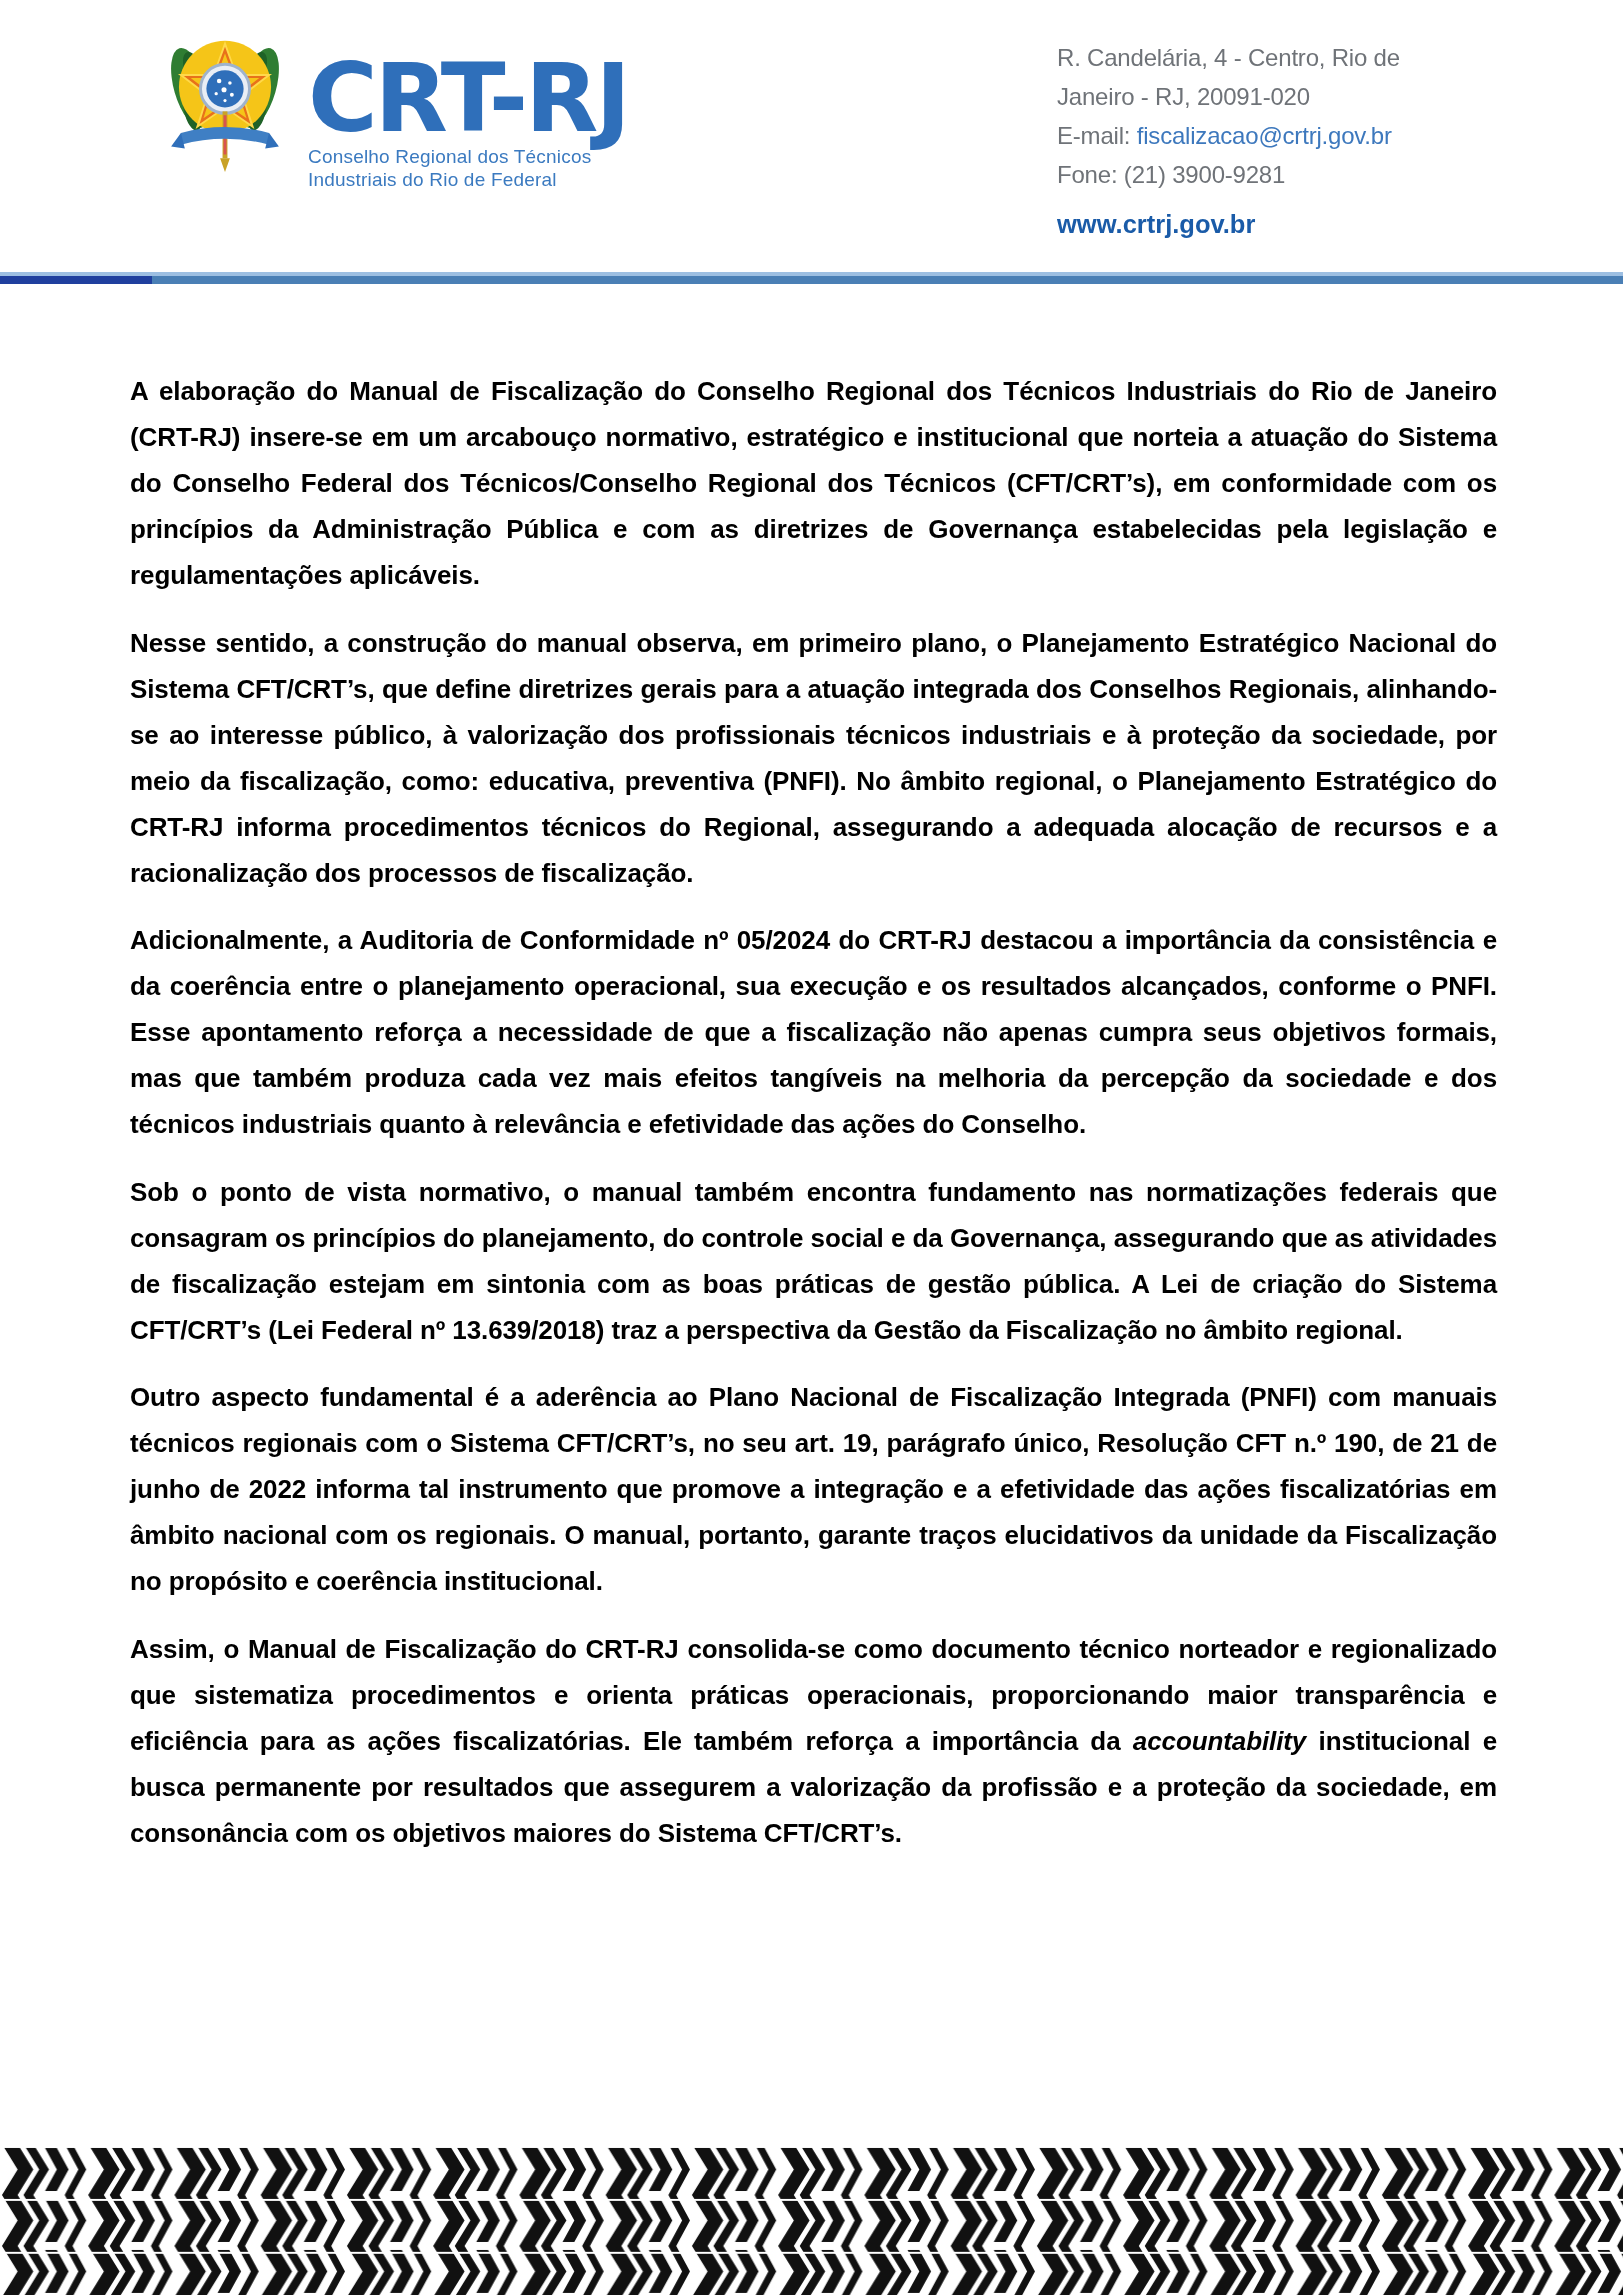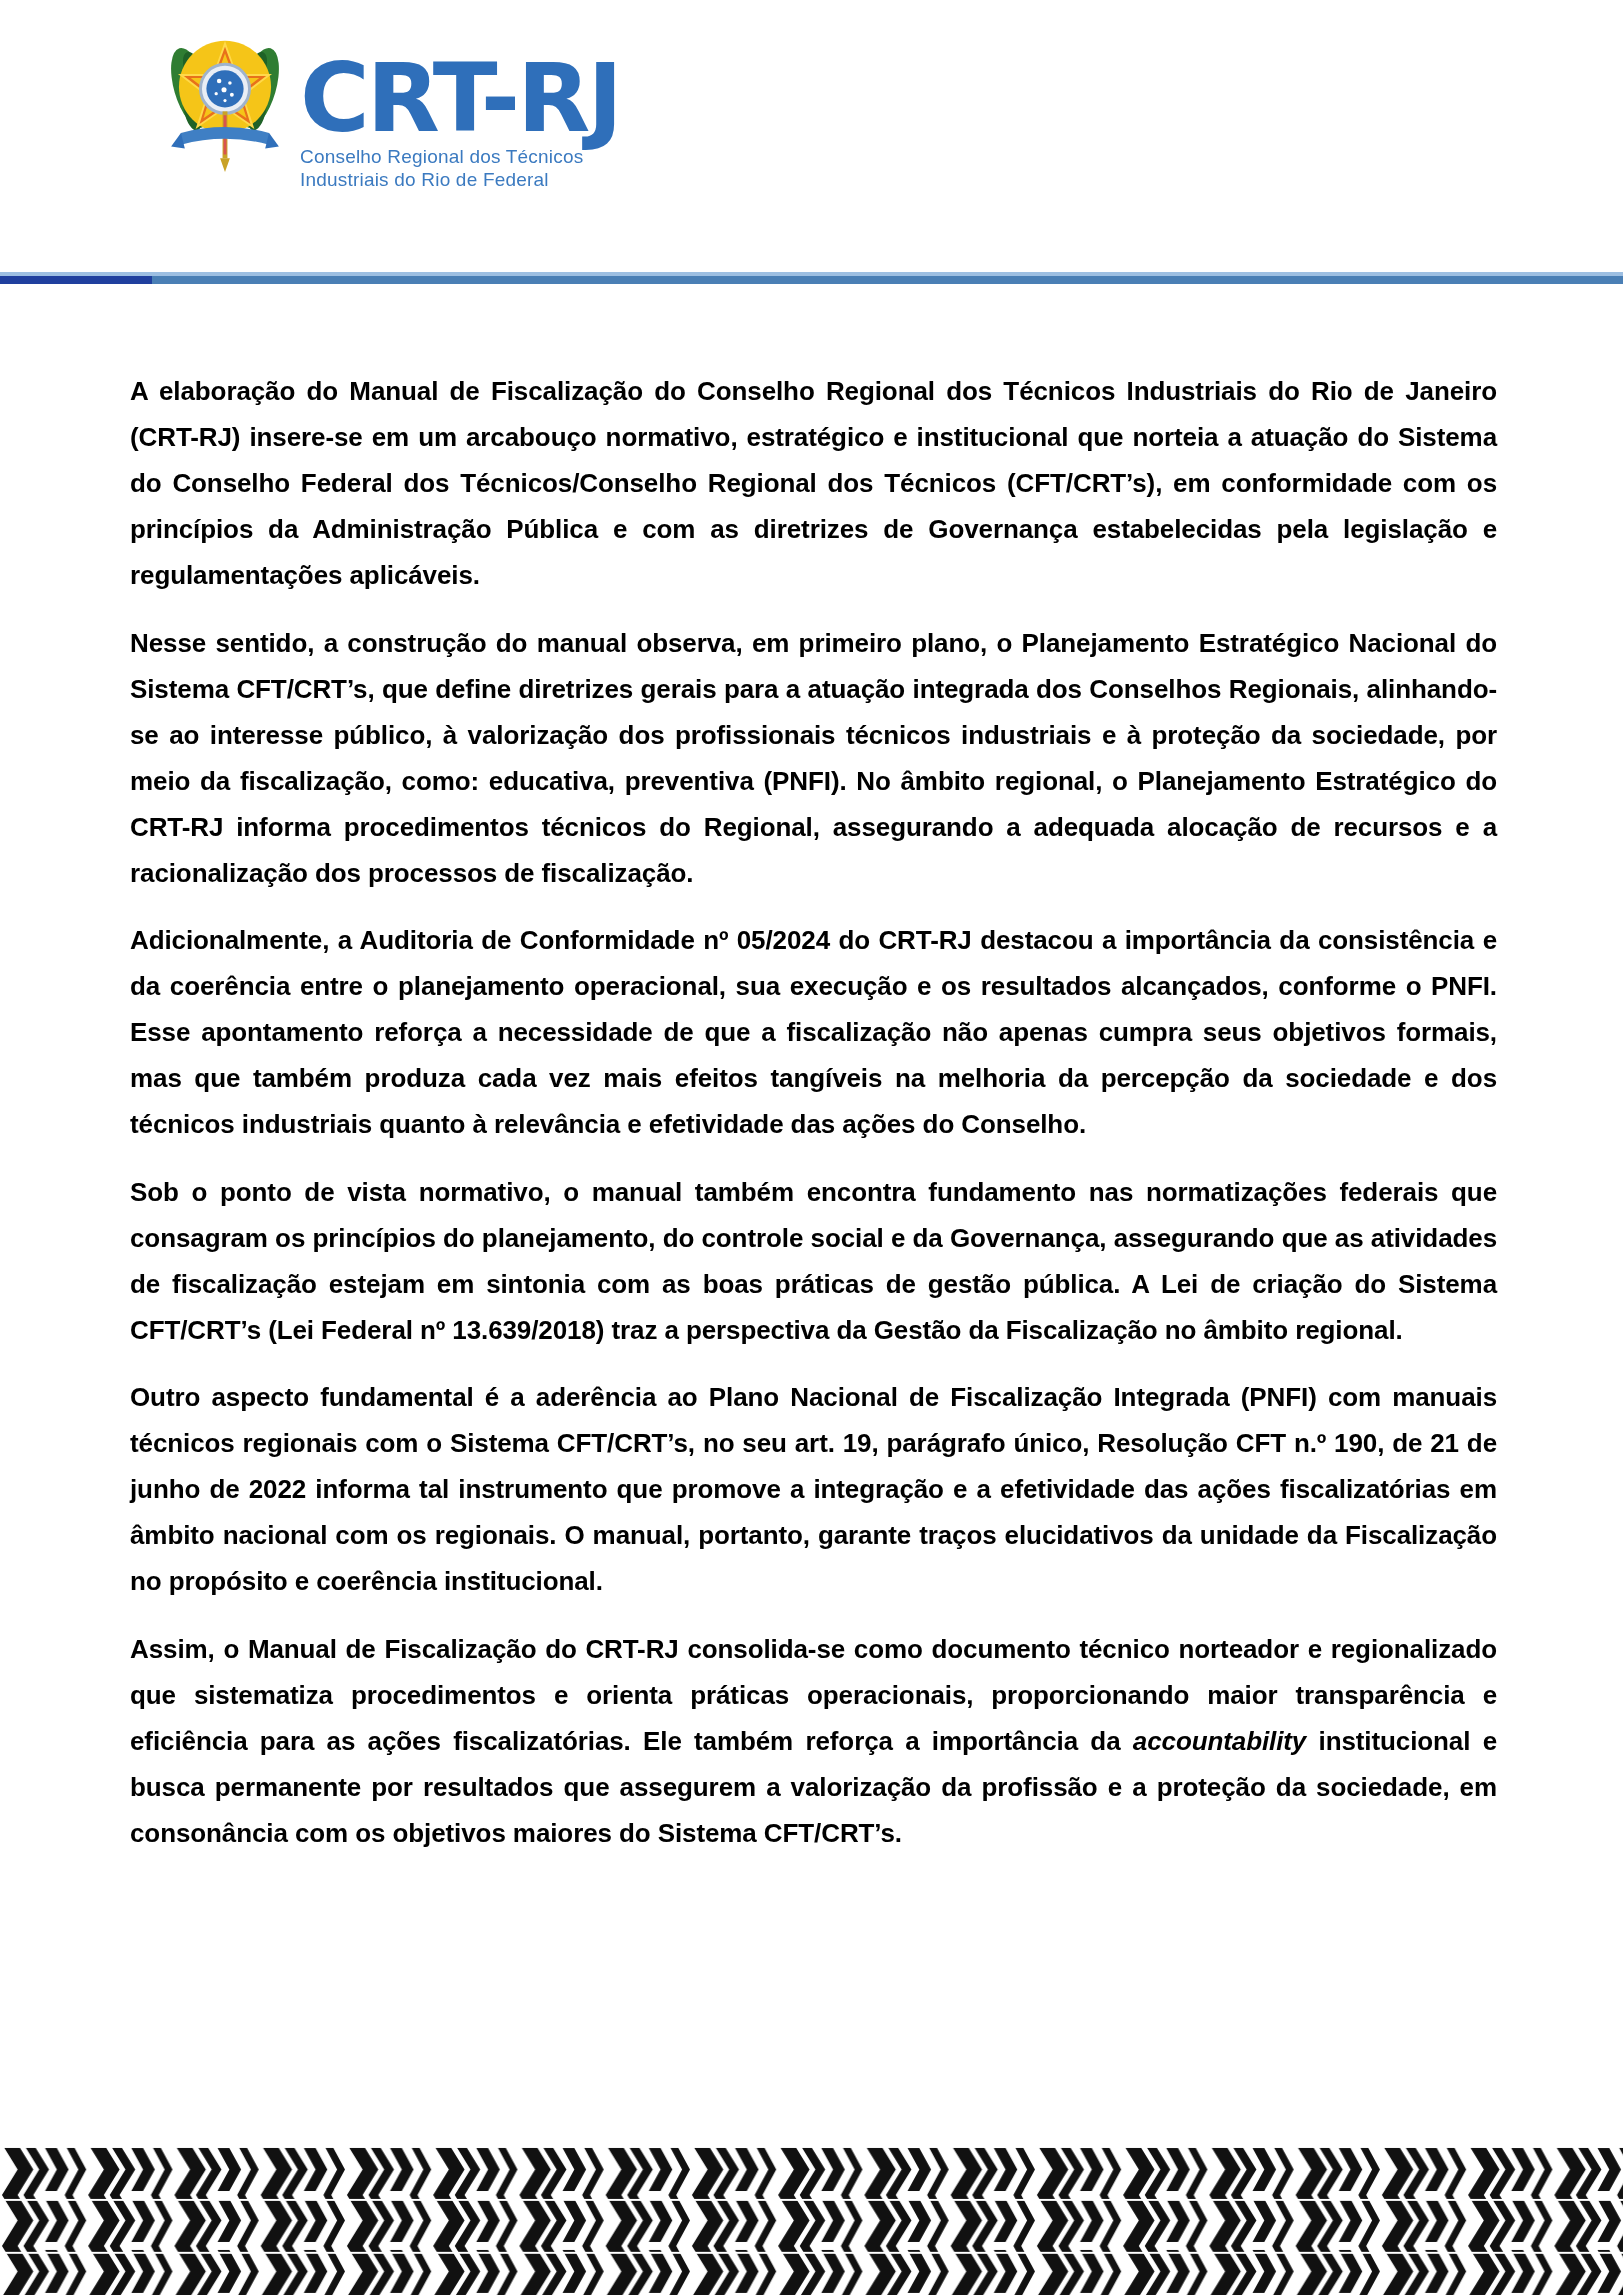--- a/index.html
+++ b/index.html
@@ -28,21 +28,21 @@
     display: flex;
     align-items: center;
   }
 
   .logo-block {
     position: absolute;
     left: 167px;
     top: 31px;
     display: flex;
     align-items: flex-start;
-    gap: 17px;
+    gap: 25px;
   }
 
   .coat-of-arms {
     width: 116px;
     height: 145px;
     flex: 0 0 auto;
     position: relative;
   }
 
   .logo-text-block {
@@ -197,20 +197,30 @@
 
       <div class="logo-text-block">
         <div class="logo-wordmark">CRT-RJ</div>
         <div class="logo-sub">
           <div>Conselho Regional dos Técnicos</div>
           <div>Industriais do Rio de Federal</div>
         </div>
       </div>
     </div>
 
+    <div class="contact-block">
+      <div class="contact-line">R. Candelária, 4 - Centro, Rio de</div>
+      <div class="contact-line">Janeiro - RJ, 20091-020</div>
+      <div class="contact-line">
+        <span>E-mail:</span>
+        <span class="contact-email-value">fiscalizacao@crtrj.gov.br</span>
+      </div>
+      <div class="contact-line">Fone: (21) 3900-9281</div>
+      <div class="contact-line contact-site">www.crtrj.gov.br</div>
+    </div>
 
     <div class="header-rule">
       <div class="light"></div>
       <div class="mid"></div>
       <div class="dark"></div>
     </div>
   </div>
 
   <div class="content">
 

